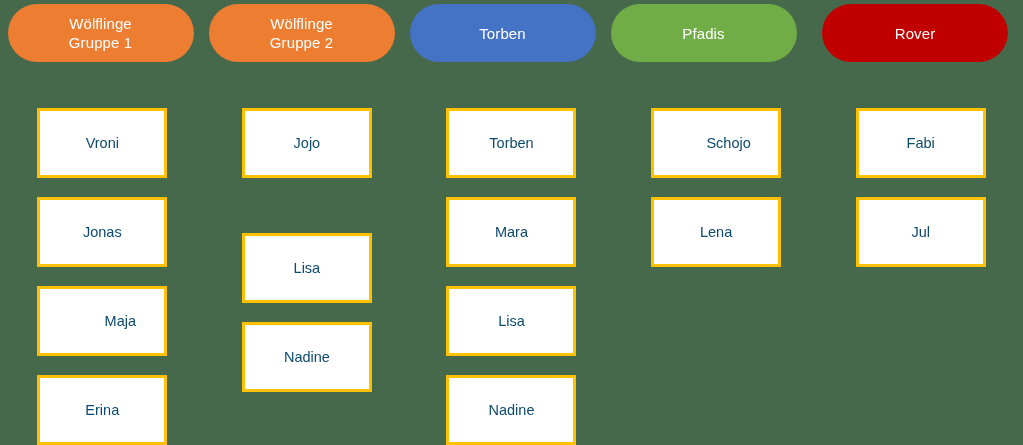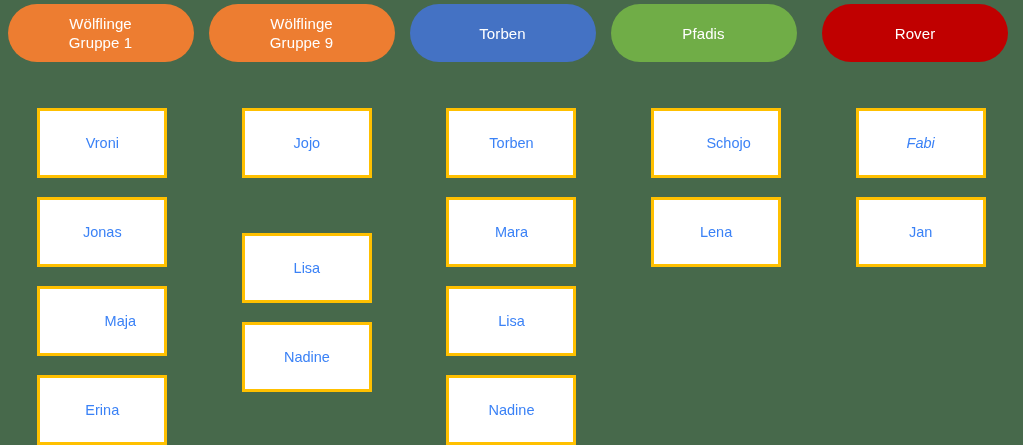--- a/index.html
+++ b/index.html
@@ -89,21 +89,21 @@
   .member-card {
     width: 130px;
     height: 70px;
     margin-bottom: 19px;
     background: #FFFFFF;
     border: 3px solid #FFC000;
     box-sizing: border-box;
     display: flex;
     align-items: center;
     justify-content: center;
-    color: #3b82f6;
+    color: #0c4a6e;
     font-size: 14.5px;
     text-align: center;
     overflow: hidden;
   }
 
   .member-card .member-name {
     display: block;
     white-space: nowrap;
     padding: 0 4px;
   }
@@ -118,21 +118,21 @@
     <div class="group-pill-slot">
       <div class="group-pill" style="background: rgb(237, 125, 49);">
         <span class="pill-line">Wölflinge</span>
         <span class="pill-line">Gruppe 1</span>
       </div>
     </div>
 
     <div class="group-pill-slot">
       <div class="group-pill" style="background: rgb(237, 125, 49);">
         <span class="pill-line">Wölflinge</span>
-        <span class="pill-line">Gruppe 9</span>
+        <span class="pill-line">Gruppe 2</span>
       </div>
     </div>
 
     <div class="group-pill-slot">
       <div class="group-pill" style="background: rgb(68, 114, 196);">
         <span class="pill-line">Torben</span>
       </div>
     </div>
 
     <div class="group-pill-slot">
@@ -192,23 +192,23 @@
       </div>
     <div class="column">
         <div class="member-card" style="background: rgb(255, 255, 255); border-color: rgb(255, 192, 0); padding-left: 25px;">
           <span class="member-name">Schojo</span>
         </div>
         <div class="member-card" style="background: rgb(255, 255, 255); border-color: rgb(255, 192, 0);">
           <span class="member-name">Lena</span>
         </div>
       </div>
     <div class="column">
-        <div class="member-card" style="background: rgb(255, 255, 255); border-color: rgb(255, 192, 0); font-style: italic;">
+        <div class="member-card" style="background: rgb(255, 255, 255); border-color: rgb(255, 192, 0);">
           <span class="member-name">Fabi</span>
         </div>
         <div class="member-card" style="background: rgb(255, 255, 255); border-color: rgb(255, 192, 0);">
-          <span class="member-name">Jan</span>
+          <span class="member-name">Jul</span>
         </div>
       </div>
 
   </div>
 
 </div>
 
 </body></html>

